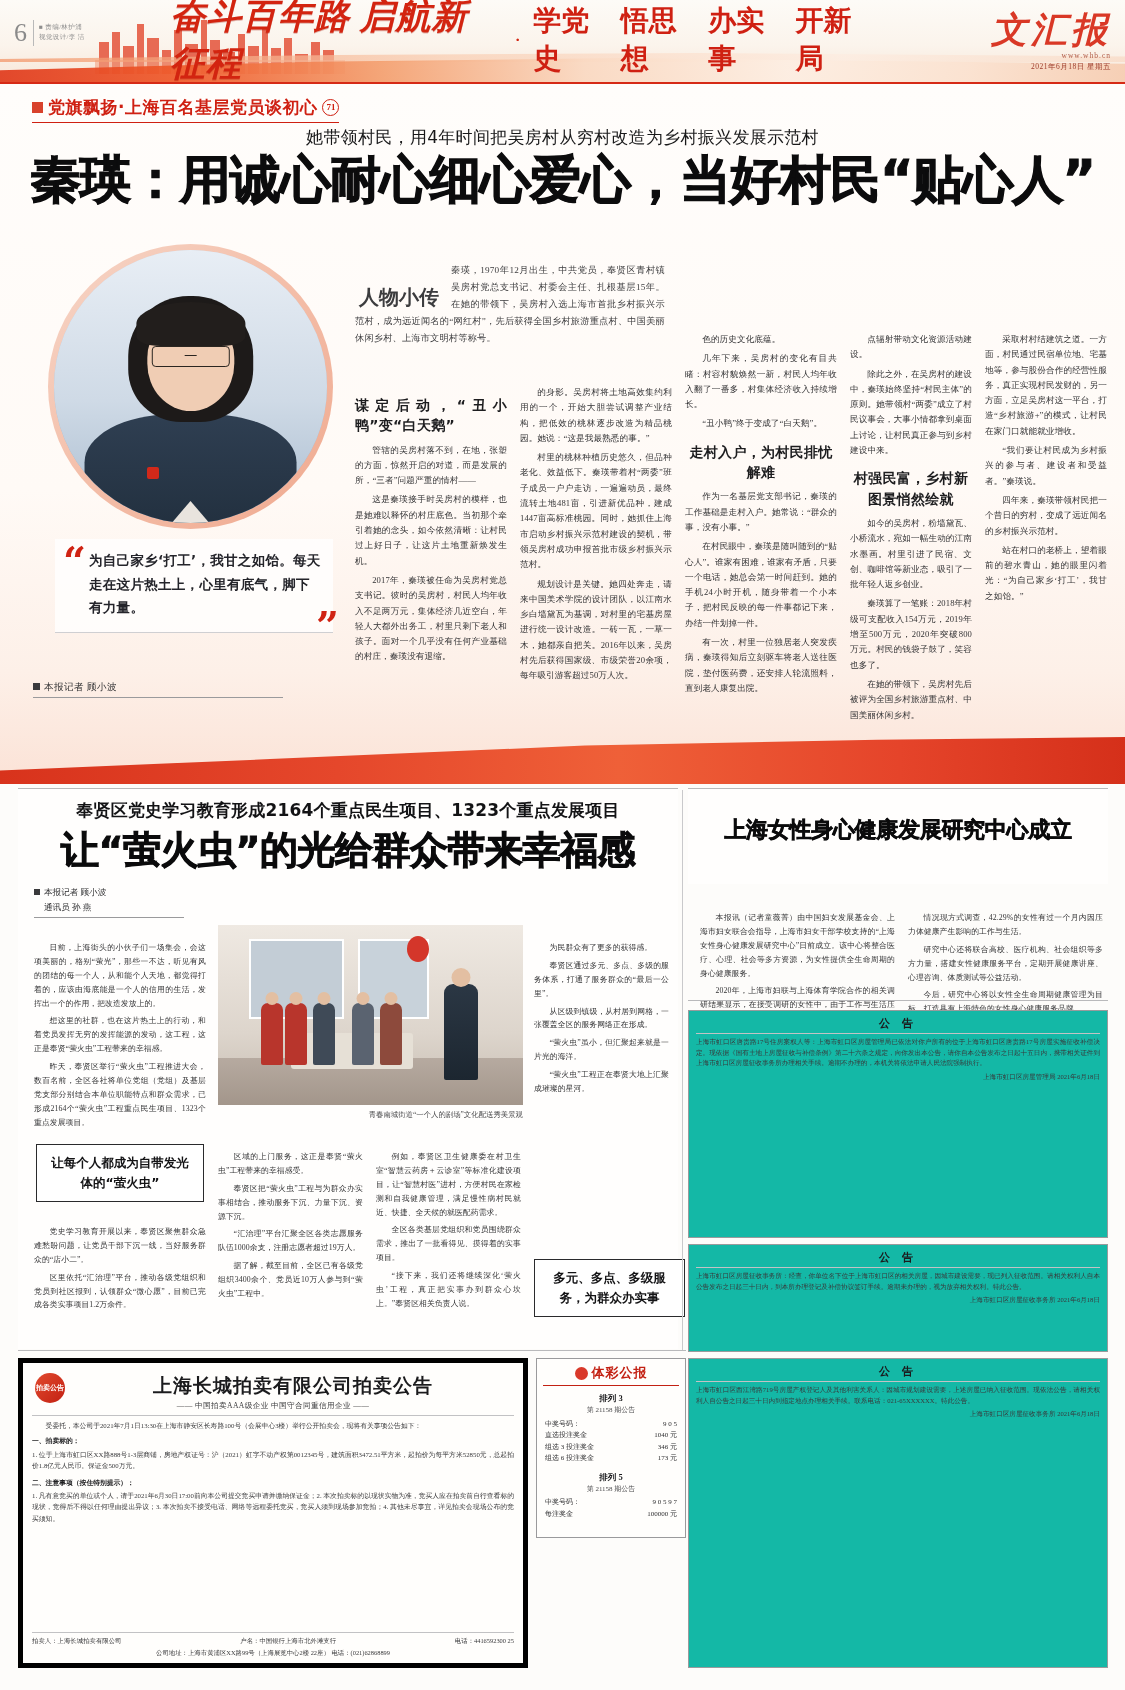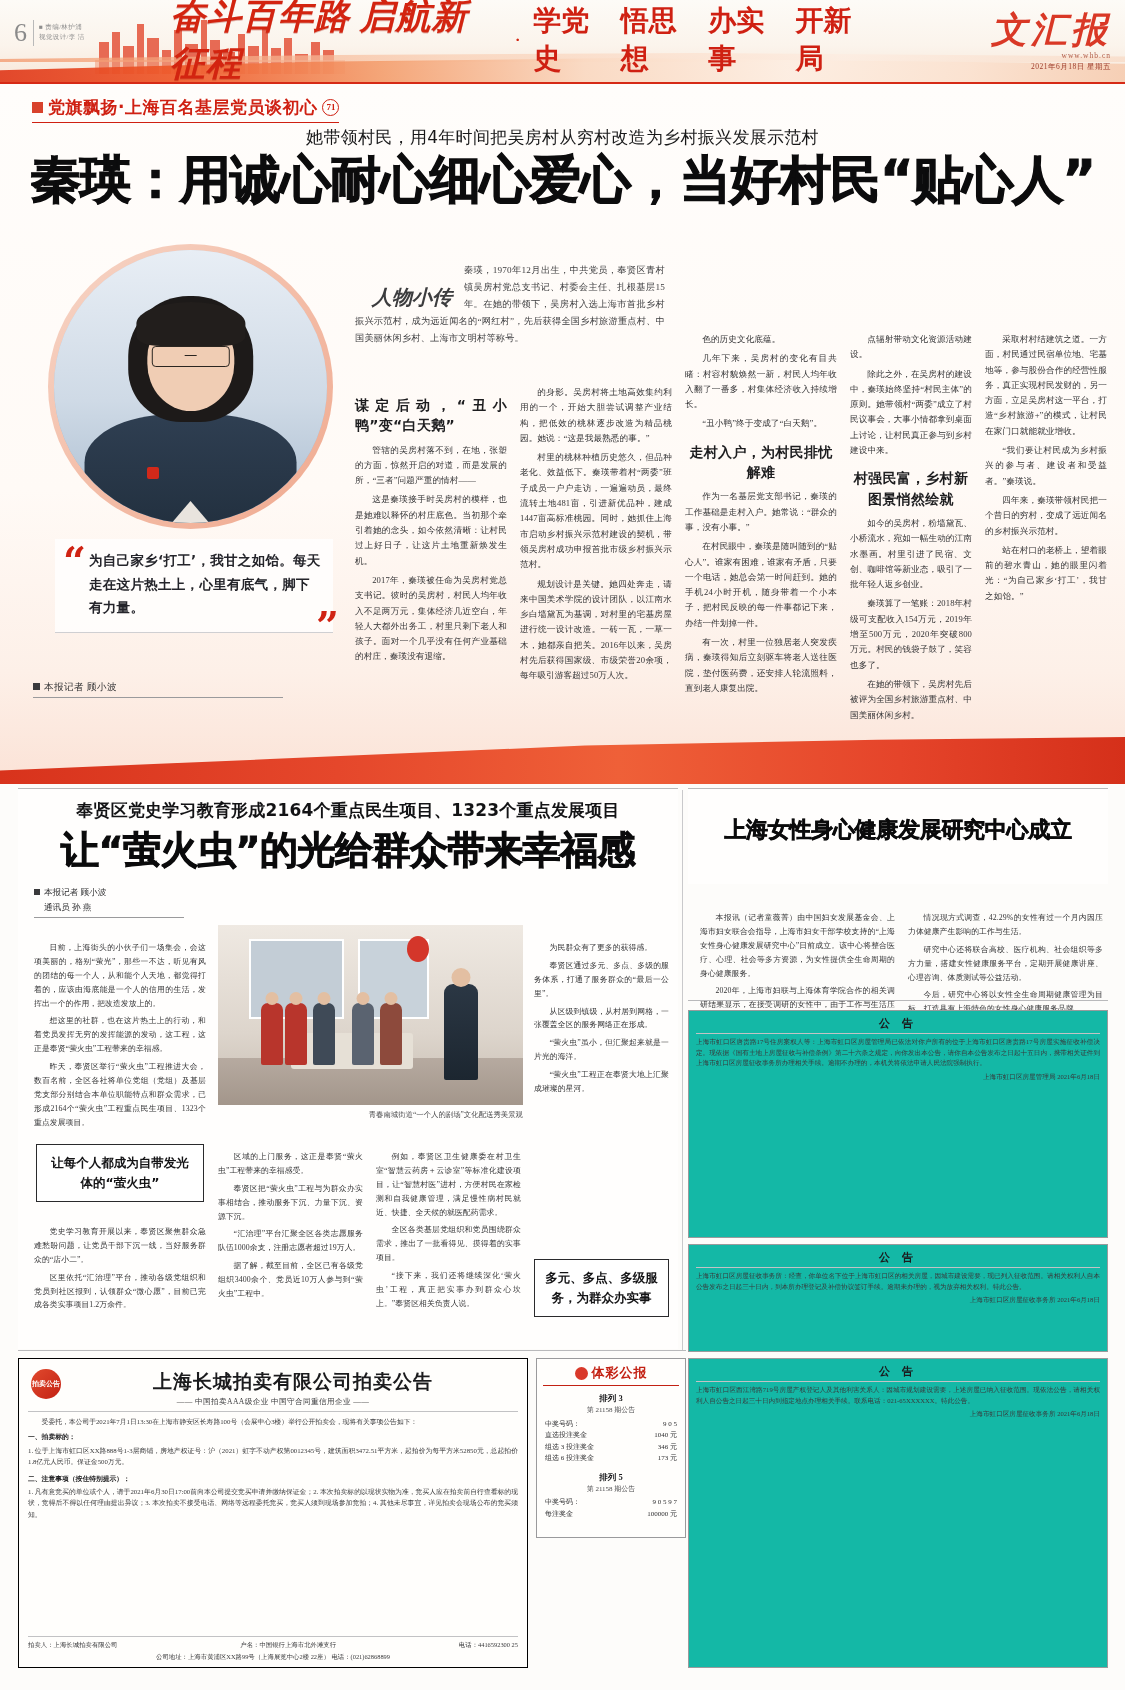--- a/index.html
+++ b/index.html
@@ -136,21 +136,21 @@
     background:linear-gradient(180deg,#2f3f52,#22303f);border-radius:42% 42% 0 0;}
   .pf-shirt{position:absolute;left:50%;bottom:0;width:22%;height:24%;transform:translateX(-50%);
     background:#e9e4de;clip-path:polygon(50% 0,100% 100%,0 100%);}
   .pf-badge{position:absolute;left:34%;bottom:16%;width:12px;height:12px;background:#d2291a;border-radius:2px;}
 
   .bio{
     position:absolute;left:355px;top:178px;width:310px;
   }
   .bio-title{
     font-family:"DejaVu Sans","Liberation Sans",sans-serif;font-weight:bold;
-    font-size:20px;color:#3c3c3e;float:left;margin:22px 12px 0 17px;font-style:italic;
+    font-size:20px;color:#3c3c3e;float:left;margin:22px 12px 0 4px;
   }
   .bio-text{
     font-size:9.2px;color:#3d3d3f;line-height:1.85;text-align:justify;letter-spacing:.2px;
   }
 
   .quotebox{
     position:absolute;left:55px;top:455px;width:278px;
     background:rgba(255,255,255,.78);border-bottom:1.5px solid #cfcfd2;
     padding:10px 12px 12px 34px;box-sizing:border-box;
   }
@@ -260,21 +260,21 @@
     text-align:center;font-family:"DejaVu Sans","Liberation Sans",sans-serif;font-weight:bold;
     font-size:11px;color:#1b1b1d;letter-spacing:4px;margin-bottom:3px;
     border-bottom:1px solid #c2c2c4;padding-bottom:2px;
   }
   .notice-body{font-size:6.6px;line-height:1.62;color:#38383a;text-align:justify;}
   .notice-sign{font-size:6.6px;line-height:1.62;color:#38383a;text-align:right;margin-top:3px;}
 
   
   .bot-ad{
     position:absolute;left:18px;top:1358px;width:510px;height:310px;
-    border:1px solid #000000;background:#fffefc;box-sizing:border-box;padding:6px 9px;
+    border:5px solid #000000;background:#fffefc;box-sizing:border-box;padding:6px 9px;
   }
   .ad-badge{
     position:absolute;left:12px;top:10px;width:30px;height:30px;border-radius:50%;
     background:linear-gradient(135deg,#e14a2e,#c32113);
     color:#fff;font-size:7px;font-weight:bold;text-align:center;line-height:1.15;
     display:flex;align-items:center;justify-content:center;
     font-family:"DejaVu Sans","Liberation Sans",sans-serif;
   }
   .ad-title{
     text-align:center;font-family:"DejaVu Sans","Liberation Sans",sans-serif;font-weight:bold;
@@ -509,21 +509,21 @@
       <p>全区各类基层党组织和党员围绕群众需求，推出了一批看得见、摸得着的实事项目。</p>
       <p>“接下来，我们还将继续深化‘萤火虫’工程，真正把实事办到群众心坎上。”奉贤区相关负责人说。</p>
     </div>
     <div class="col" style="left:516px;top:136px;width:135px;height:320px;font-size:7.8px;">
       <p>为民群众有了更多的获得感。</p>
       <p>奉贤区通过多元、多点、多级的服务体系，打通了服务群众的“最后一公里”。</p>
       <p>从区级到镇级，从村居到网格，一张覆盖全区的服务网络正在形成。</p>
       <p>“萤火虫”虽小，但汇聚起来就是一片光的海洋。</p>
       <p>“萤火虫”工程正在奉贤大地上汇聚成璀璨的星河。</p>
     </div>
-    <div class="callout" style="left:516px;top:470px;width:135px;">多元、多点、多级服务，为群众办实事</div>
+    <div class="callout" style="left:516px;top:470px;width:151px;">多元、多点、多级服务，为群众办实事</div>
   </div>
 
   <div class="lower-right">
     <div class="lr-head">上海女性身心健康发展研究中心成立</div>
   </div>
   <div class="col" style="left:700px;top:895px;width:195px;height:110px;font-size:7.8px;">
     <p>本报讯（记者童薇菁）由中国妇女发展基金会、上海市妇女联合会指导，上海市妇女干部学校支持的“上海女性身心健康发展研究中心”日前成立。该中心将整合医疗、心理、社会等多方资源，为女性提供全生命周期的身心健康服务。</p>
     <p>2020年，上海市妇联与上海体育学院合作的相关调研结果显示，在接受调研的女性中，由于工作与生活压力等因素，参与日常体育锻炼的比例偏低，超过五成的女性每周运动时间不足3小时。</p>
     <p>上海市妇联相关负责人表示，研究中心成立后，将围绕女性身心健康开展系列课题研究，推出一批贴近女性需求的健康服务项目。</p>
   </div>

